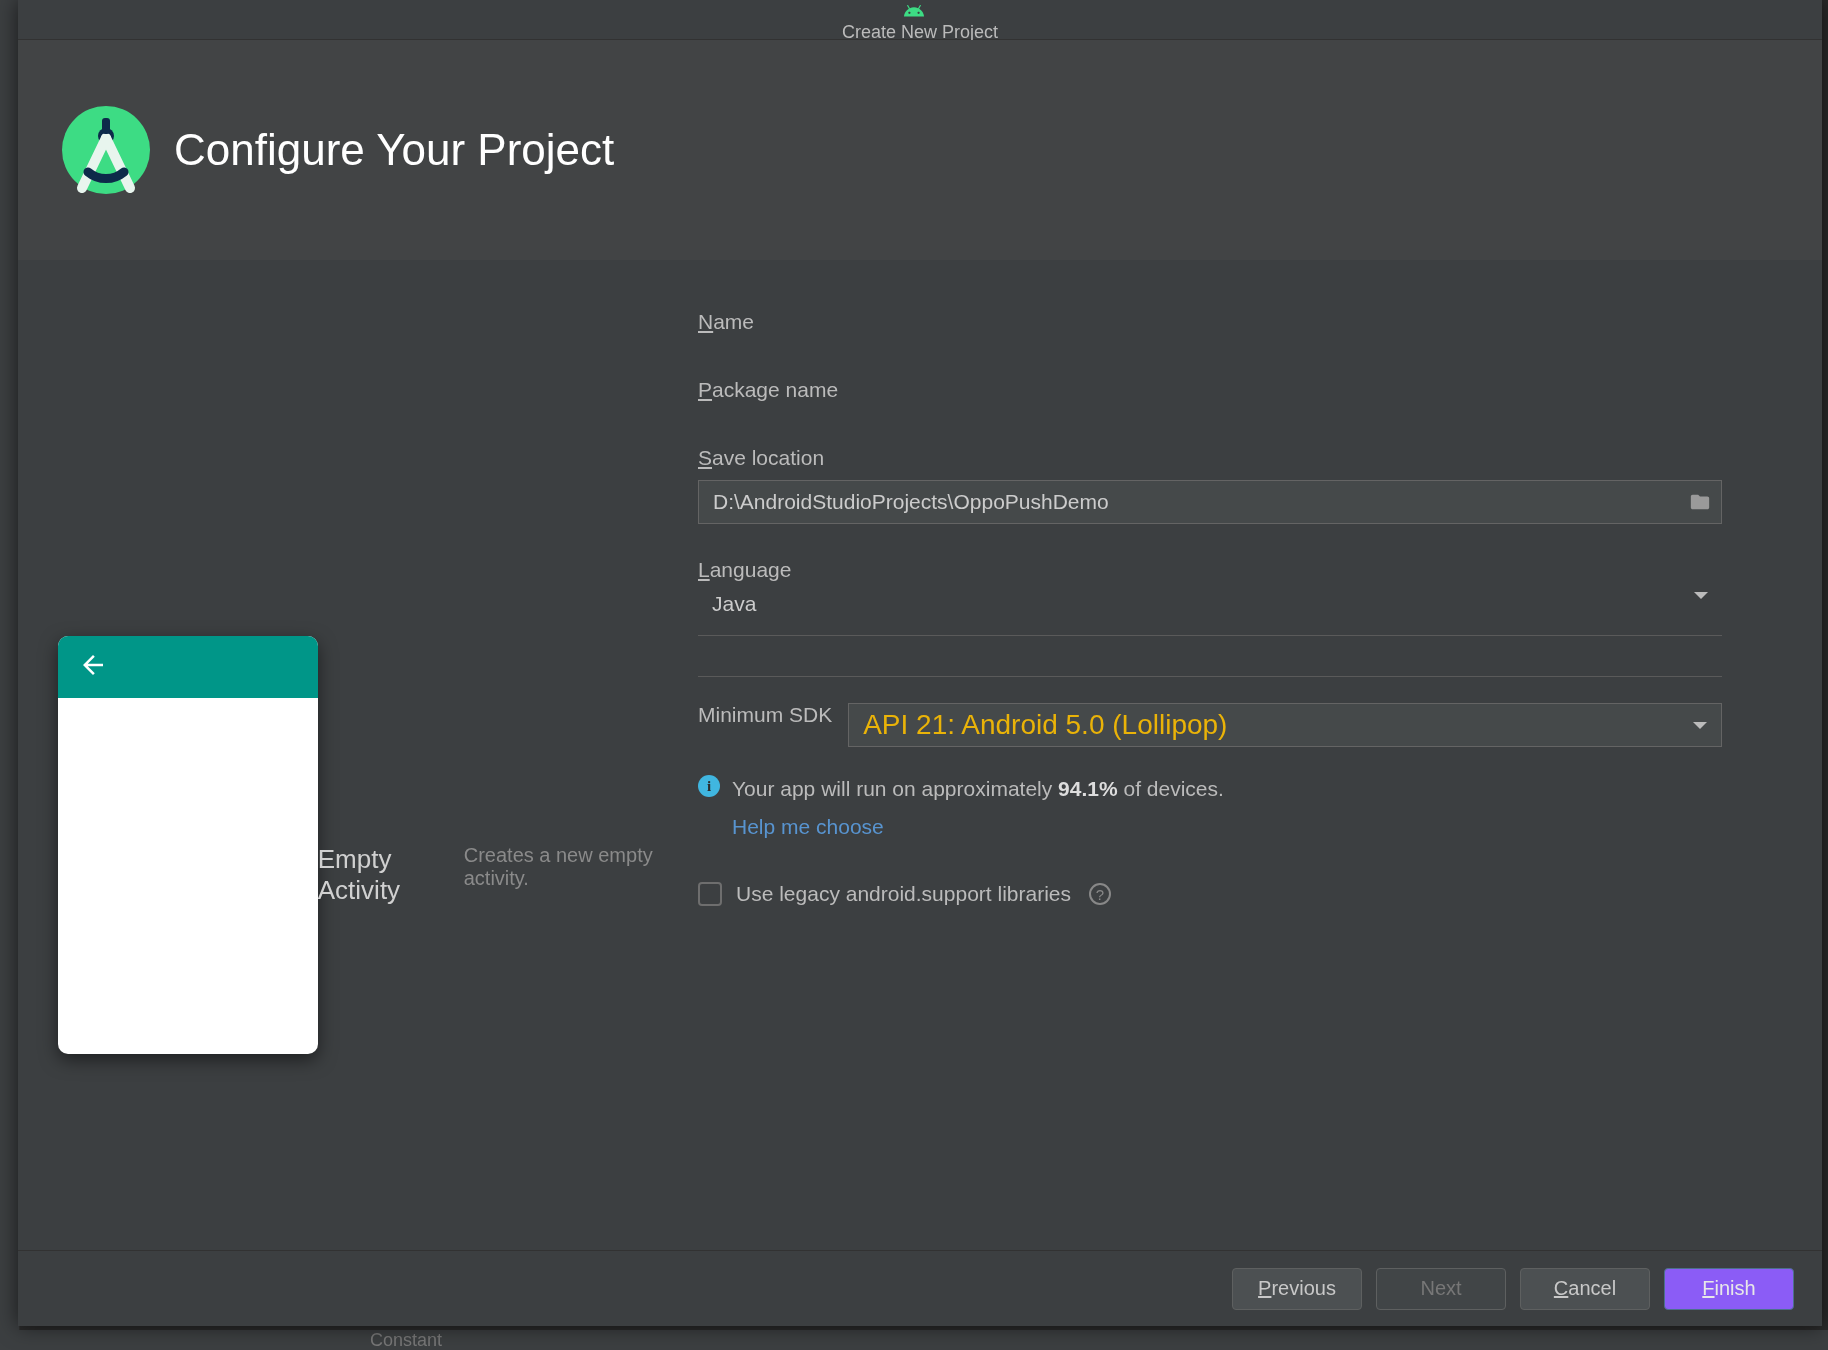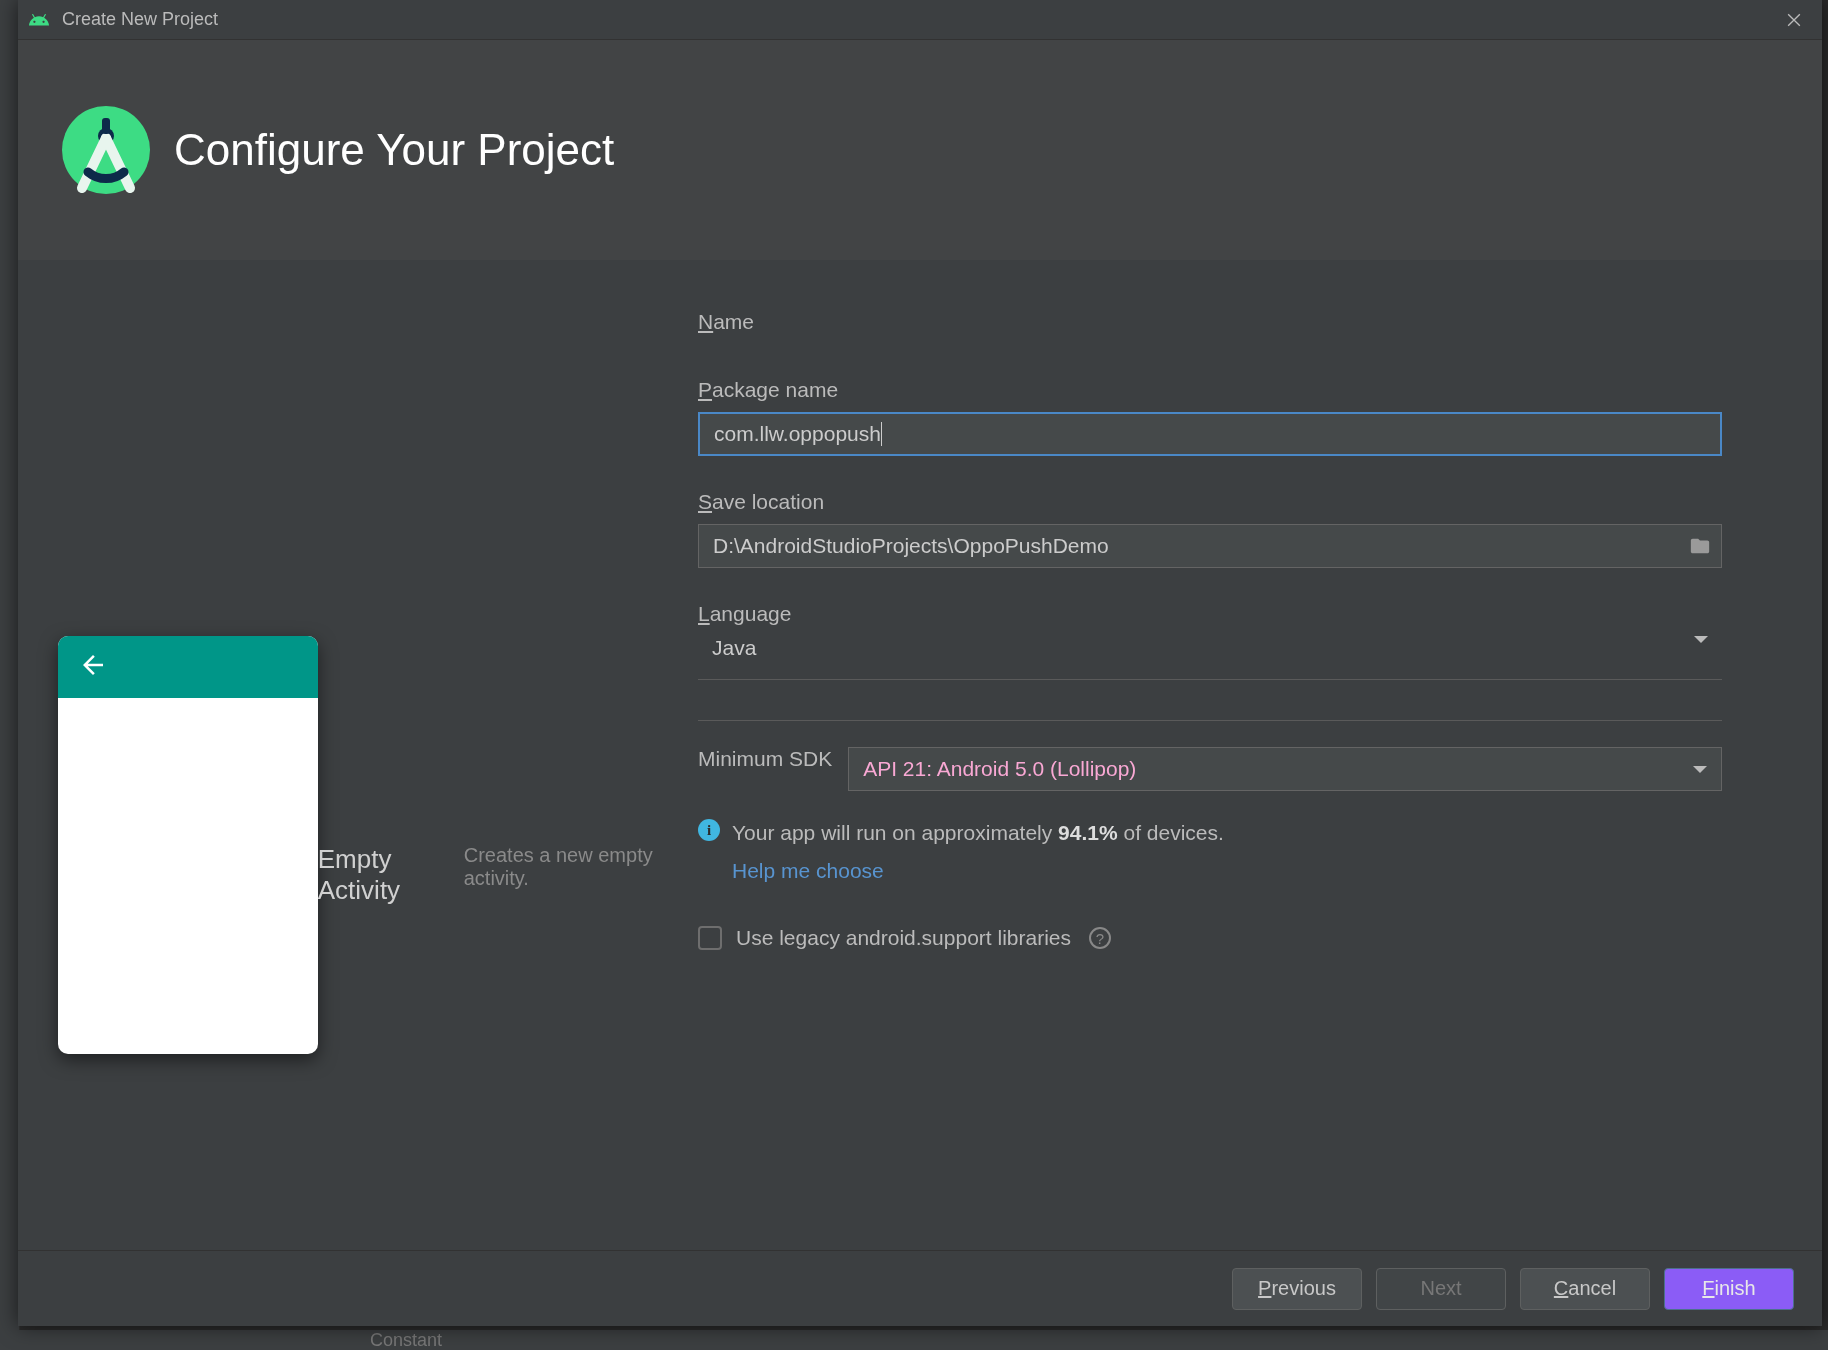--- a/index.html
+++ b/index.html
@@ -39,20 +39,21 @@
     flex-direction: column;
   }
   
   .titlebar {
     height: 40px;
     background: #3c3f41;
     display: flex;
     align-items: center;
     padding: 0 10px;
     border-bottom: 1px solid #323232;
+    flex-direction: column;
   }
   .titlebar .android-mini {
     width: 22px; height: 22px;
     margin-right: 12px;
     display:flex;align-items:center;justify-content:center;
   }
   .titlebar .title-text {
     color: #bbbbbb;
     font-size: 18px;
   }
@@ -184,22 +185,22 @@
   .sdk-label {
     color: #bbbbbb;
     font-size: 21px;
     white-space: nowrap;
   }
   .sdk-select {
     flex: 1;
     height: 44px;
     background: #45494a;
     border: 1px solid #646464;
-    color: #f9a8d4;
-    font-size: 21px;
+    color: #eab308;
+    font-size: 28px;
     padding: 0 14px;
     display: flex;
     align-items: center;
     justify-content: space-between;
     cursor: pointer;
   }
   .sdk-info {
     display: flex;
     align-items: flex-start;
     gap: 12px;
@@ -341,24 +342,20 @@
     </div>
 
     <div class="right-pane">
 
       <div class="form-group">
         <label class="form-label"><span class="mn">N</span>ame</label>
       </div>
 
       <div class="form-group">
         <label class="form-label"><span class="mn">P</span>ackage name</label>
-        <div class="text-input focused" style="display:flex;align-items:center">
-          <span>com.llw.oppopush</span>
-            <span class="caret"></span>
-        </div>
       </div>
 
       <div class="form-group">
         <label class="form-label"><span class="mn">S</span>ave location</label>
         <div class="input-wrap">
           <input class="text-input" value="D:\AndroidStudioProjects\OppoPushDemo" style="">
           <span class="folder-icon">
             <svg viewBox="0 0 24 24" width="22" height="22">
                 <path fill="#9a9a9a" d="M10 4H4c-1.1 0-2 .9-2 2v12c0 1.1.9 2 2 2h16c1.1 0 2-.9 2-2V8c0-1.1-.9-2-2-2h-8l-2-2z"></path>
               </svg>

